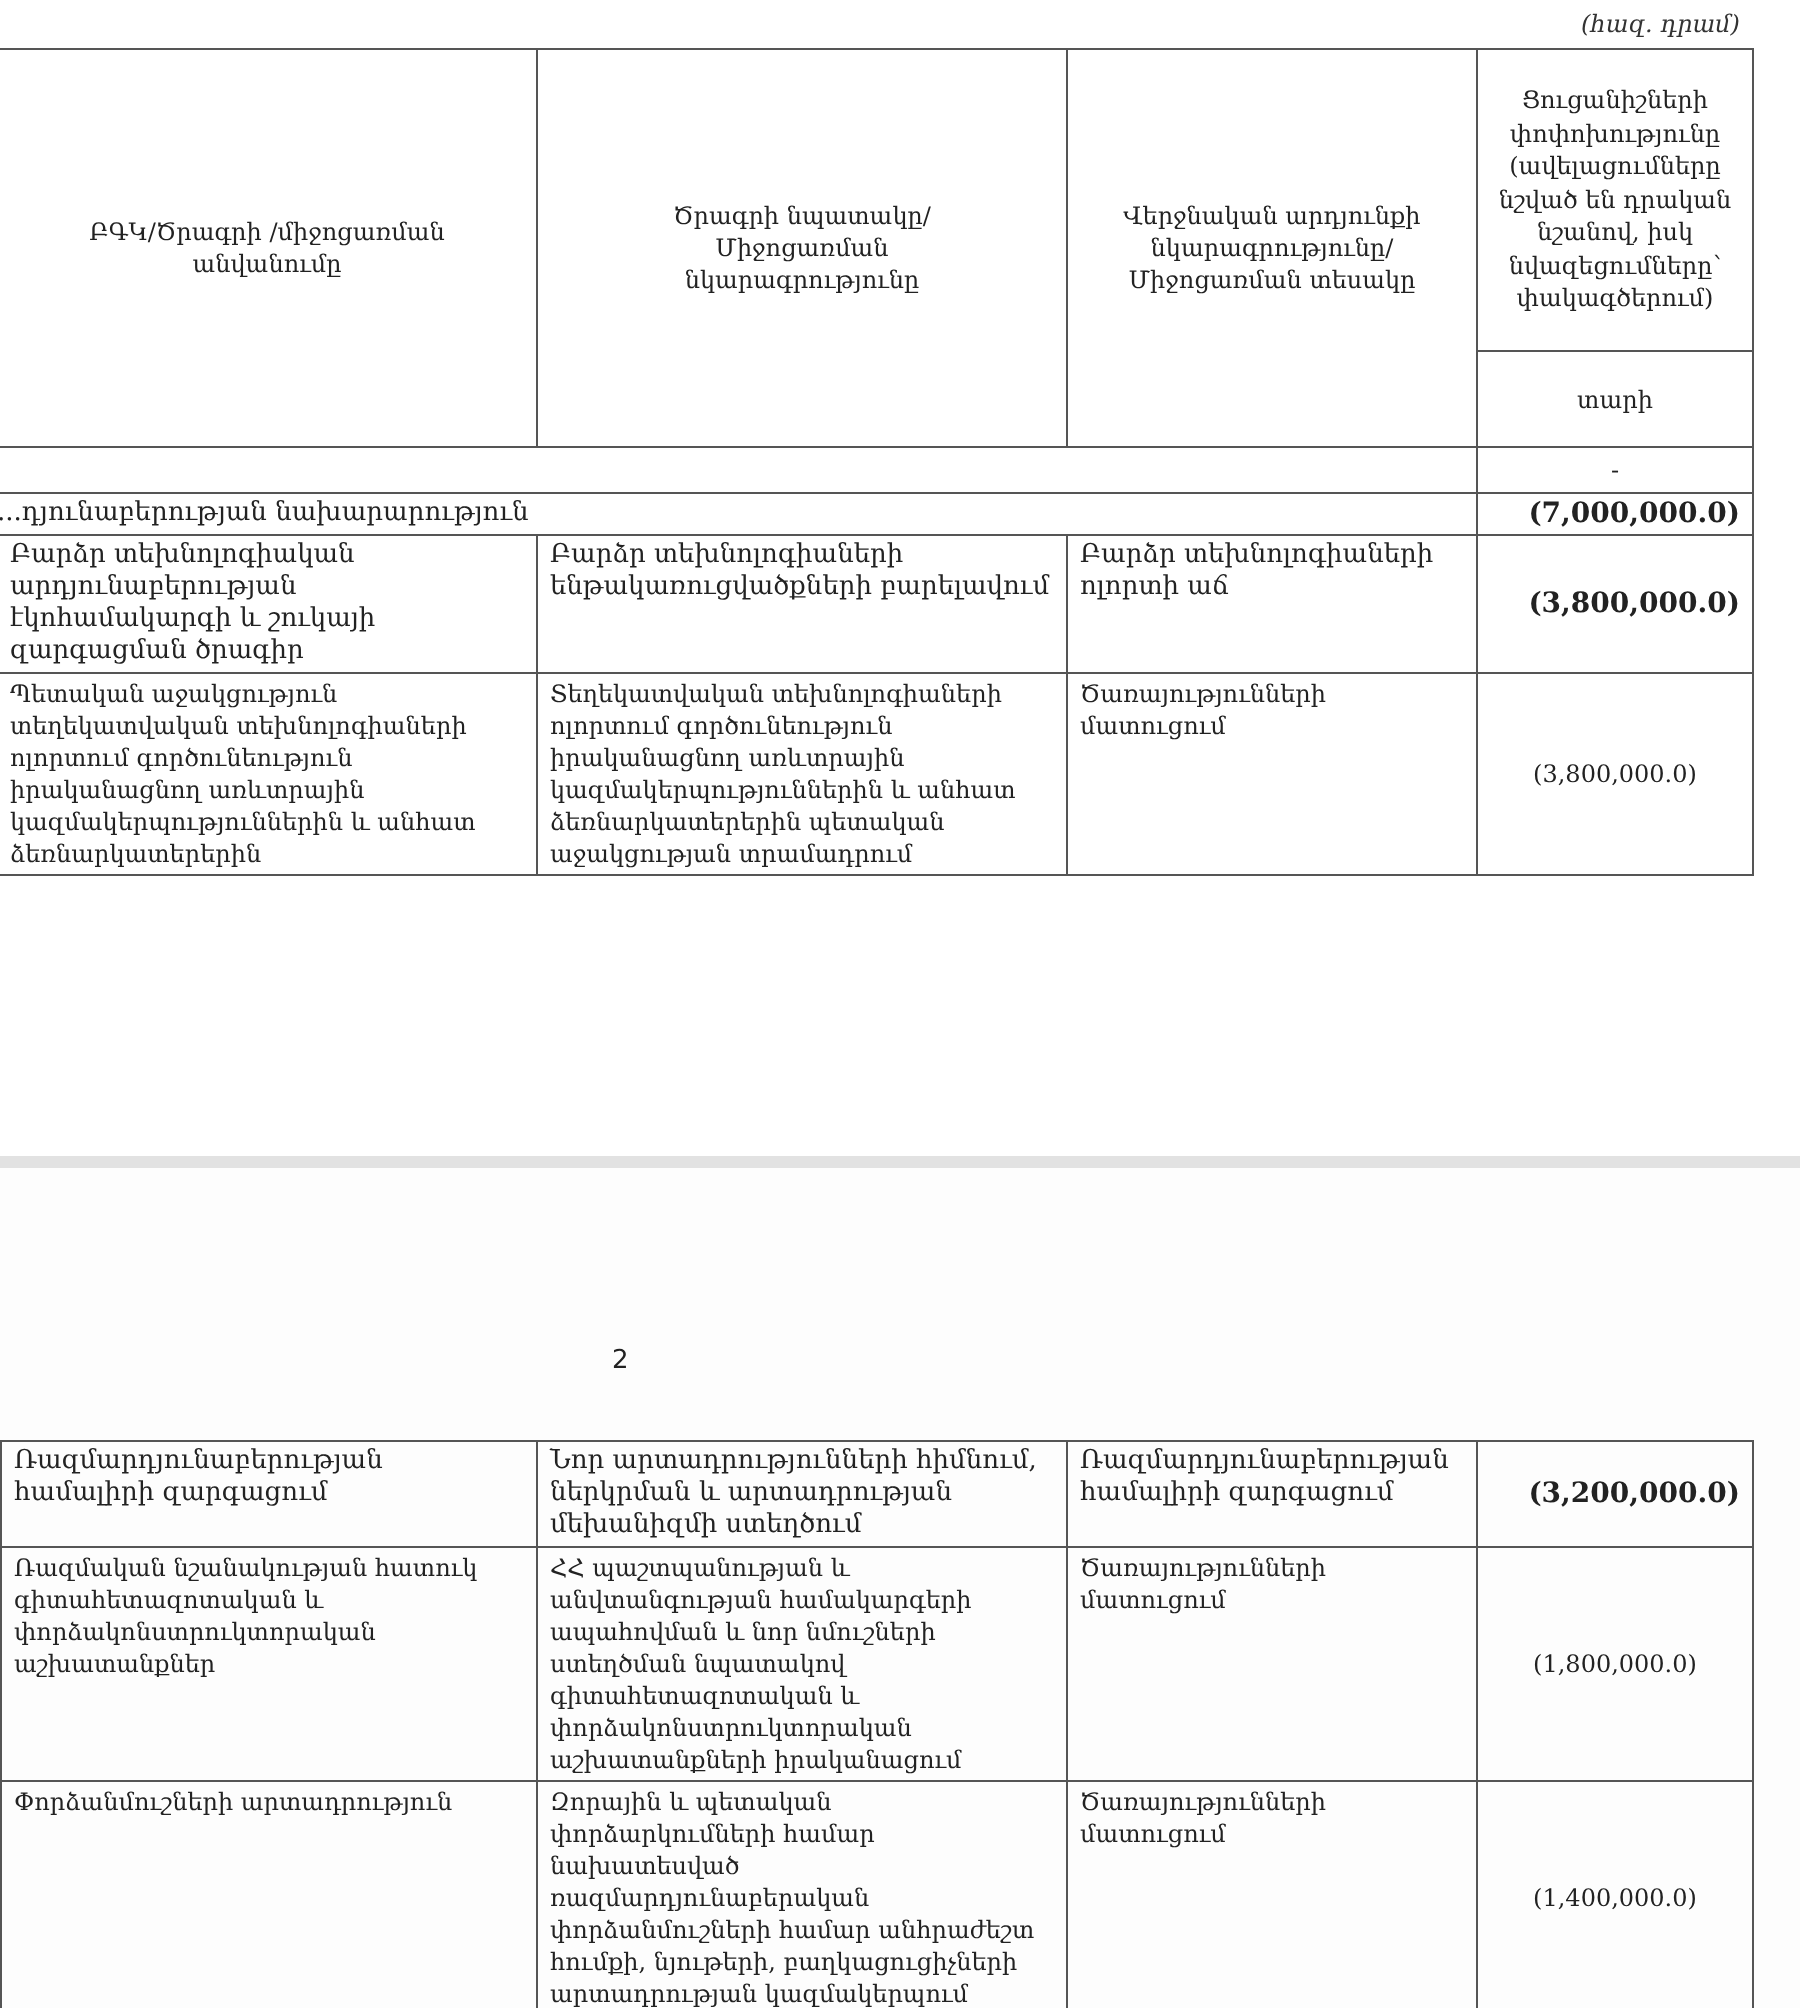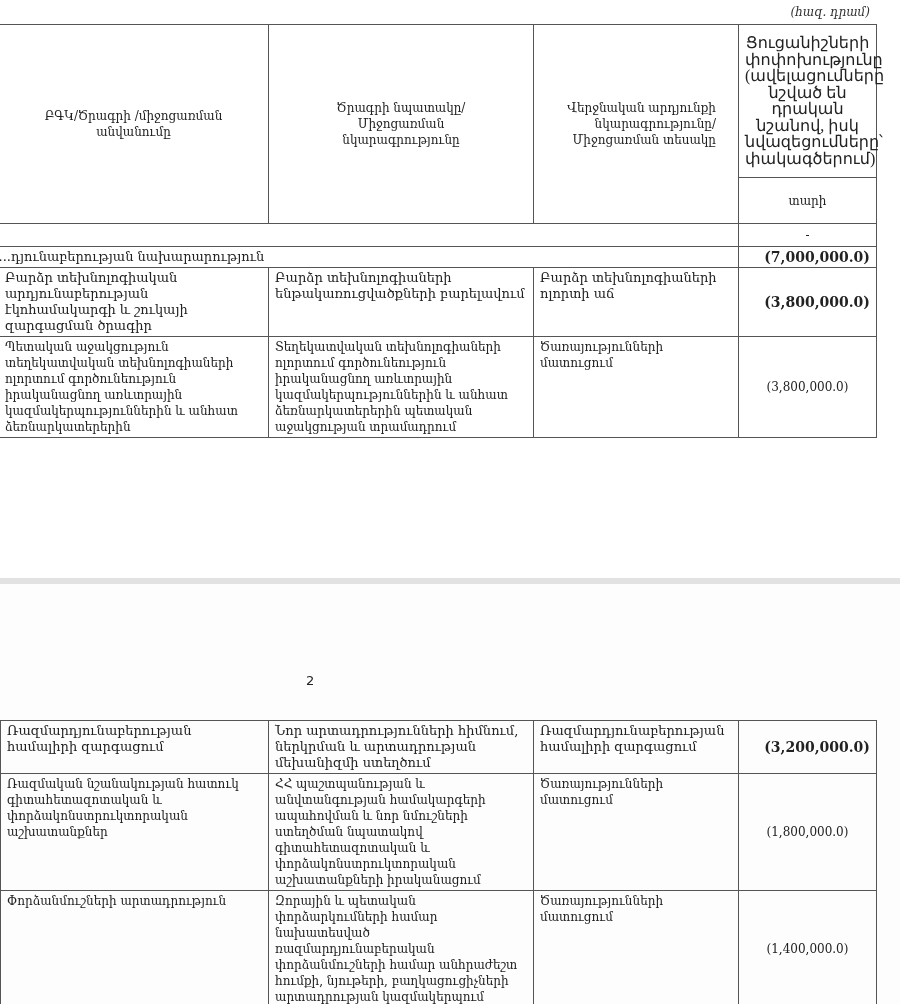--- a/index.html
+++ b/index.html
@@ -27,22 +27,22 @@
     <colgroup>
         <col style="width:270px">
         <col style="width:265px">
         <col style="width:205px">
         <col style="width:138px">
       </colgroup>
     <tbody>
         <tr class="hdr">
       <td rowspan="2" style="height:166px;padding:16px 30px;">ԲԳԿ/Ծրագրի /միջոցառման անվանումը</td>
       <td rowspan="2" style="padding:3px 30px;">Ծրագրի նպատակը/ Միջոցառման նկարագրությունը</td>
-      <td rowspan="2" style="padding:0 22px;text-align:right;">Վերջնական արդյունքի նկարագրությունը/ Միջոցառման տեսակը</td>
-      <td style="height:124px;font-size:16px;line-height:16.5px;font-family:Liberation Serif, serif;">Ցուցանիշների փոփոխությունը (ավելացումները նշված են դրական նշանով, իսկ նվազեցումները՝ փակագծերում)</td>
+      <td rowspan="2" style="padding:0 22px;">Վերջնական արդյունքի նկարագրությունը/ Միջոցառման տեսակը</td>
+      <td style="height:124px;font-size:12px;line-height:16.5px;">Ցուցանիշների փոփոխությունը (ավելացումները նշված են դրական նշանով, իսկ նվազեցումները՝ փակագծերում)</td>
     </tr>
     <tr class="hdr">
       <td style="height:36px;">տարի</td>
     </tr>
     <tr>
       <td colspan="3" style="height:18px;border-left:none;"></td>
       <td class="num">-</td>
     </tr>
     <tr>
       <td colspan="3" class="bold" style="border-left:none;padding-left:0;">...դյունաբերության նախարարություն</td>

